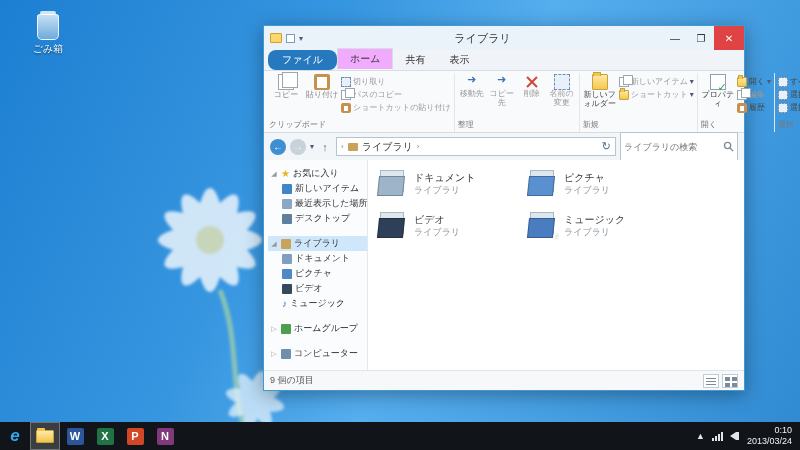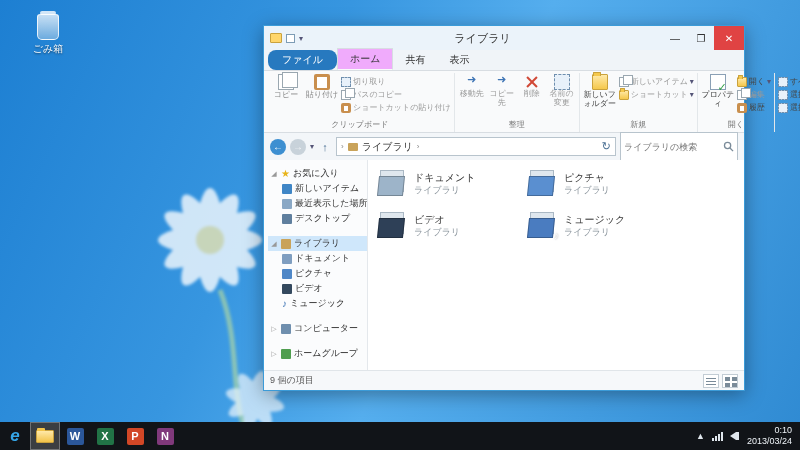--- a/index.html
+++ b/index.html
@@ -40,21 +40,21 @@
   .tab { padding:3px 12px; font-size:10px; color:#333; }
   .tab.file { background:#2779bf; color:#fff; padding:3px 14px;border-radius:8px;}
   .tab.active { background:#f0abfc; border:1px solid #d8dde2; border-bottom:1px solid #f9fafb; }
 
   
   #ribbon { height:62px; background:#f9fafb; border-bottom:1px solid #d8dde2; display:flex;
     align-items:stretch; padding:2px 2px 0 2px; flex:0 0 auto;}
   .rgroup { display:flex; flex-direction:column; padding:1px 3px 0; position:relative;}
   .rgroup + .rgroup { border-left:1px solid #e3e7ea; }
   .rbody { flex:1; display:flex; align-items:flex-start; gap:2px;}
-  .rlabel { text-align:center; font-size:8px; color:#777; padding:1px 0 2px;}
+  .rlabel { text-align:left; font-size:8px; color:#777; padding:1px 0 2px;}
   .bigbtn { width:34px; display:flex; flex-direction:column; align-items:center; gap:1px;
     font-size:8px; color:#888; text-align:center; line-height:1.1;}
   .bigbtn.en { color:#444; }
   .smallcol { display:flex; flex-direction:column; gap:2px; padding-top:2px;}
   .smallbtn { display:flex; align-items:center; gap:2px; font-size:8px; color:#999; white-space:nowrap;}
   .smallbtn.en { color:#444; }
   .ic16 { width:16px; height:16px; flex:0 0 auto;}
   .ic10 { width:10px; height:10px; flex:0 0 auto;}
   .midbtn { width:28px; display:flex; flex-direction:column; align-items:center; font-size:8px;
     color:#999; text-align:center; line-height:1.1;}
@@ -389,30 +389,30 @@
           </div>
           <div class="srow child">
             <span class="sic mus">♪</span>
             <span>ミュージック</span>
           </div>
         </div>
 
         <div class="sgroup">
           <div class="srow">
             <span class="tri">▷</span>
-            <span class="sic comp"></span>
-            <span>コンピューター</span>
+            <span class="sic home"></span>
+            <span>ホームグループ</span>
           </div>
         </div>
 
         <div class="sgroup">
           <div class="srow">
             <span class="tri">▷</span>
-            <span class="sic home"></span>
-            <span>ホームグループ</span>
+            <span class="sic comp"></span>
+            <span>コンピューター</span>
           </div>
         </div>
 
       </div>
 
       <div id="content">
         <div id="grid">
           <div class="item">
             <span class="libicon">
               <span class="back"></span>

